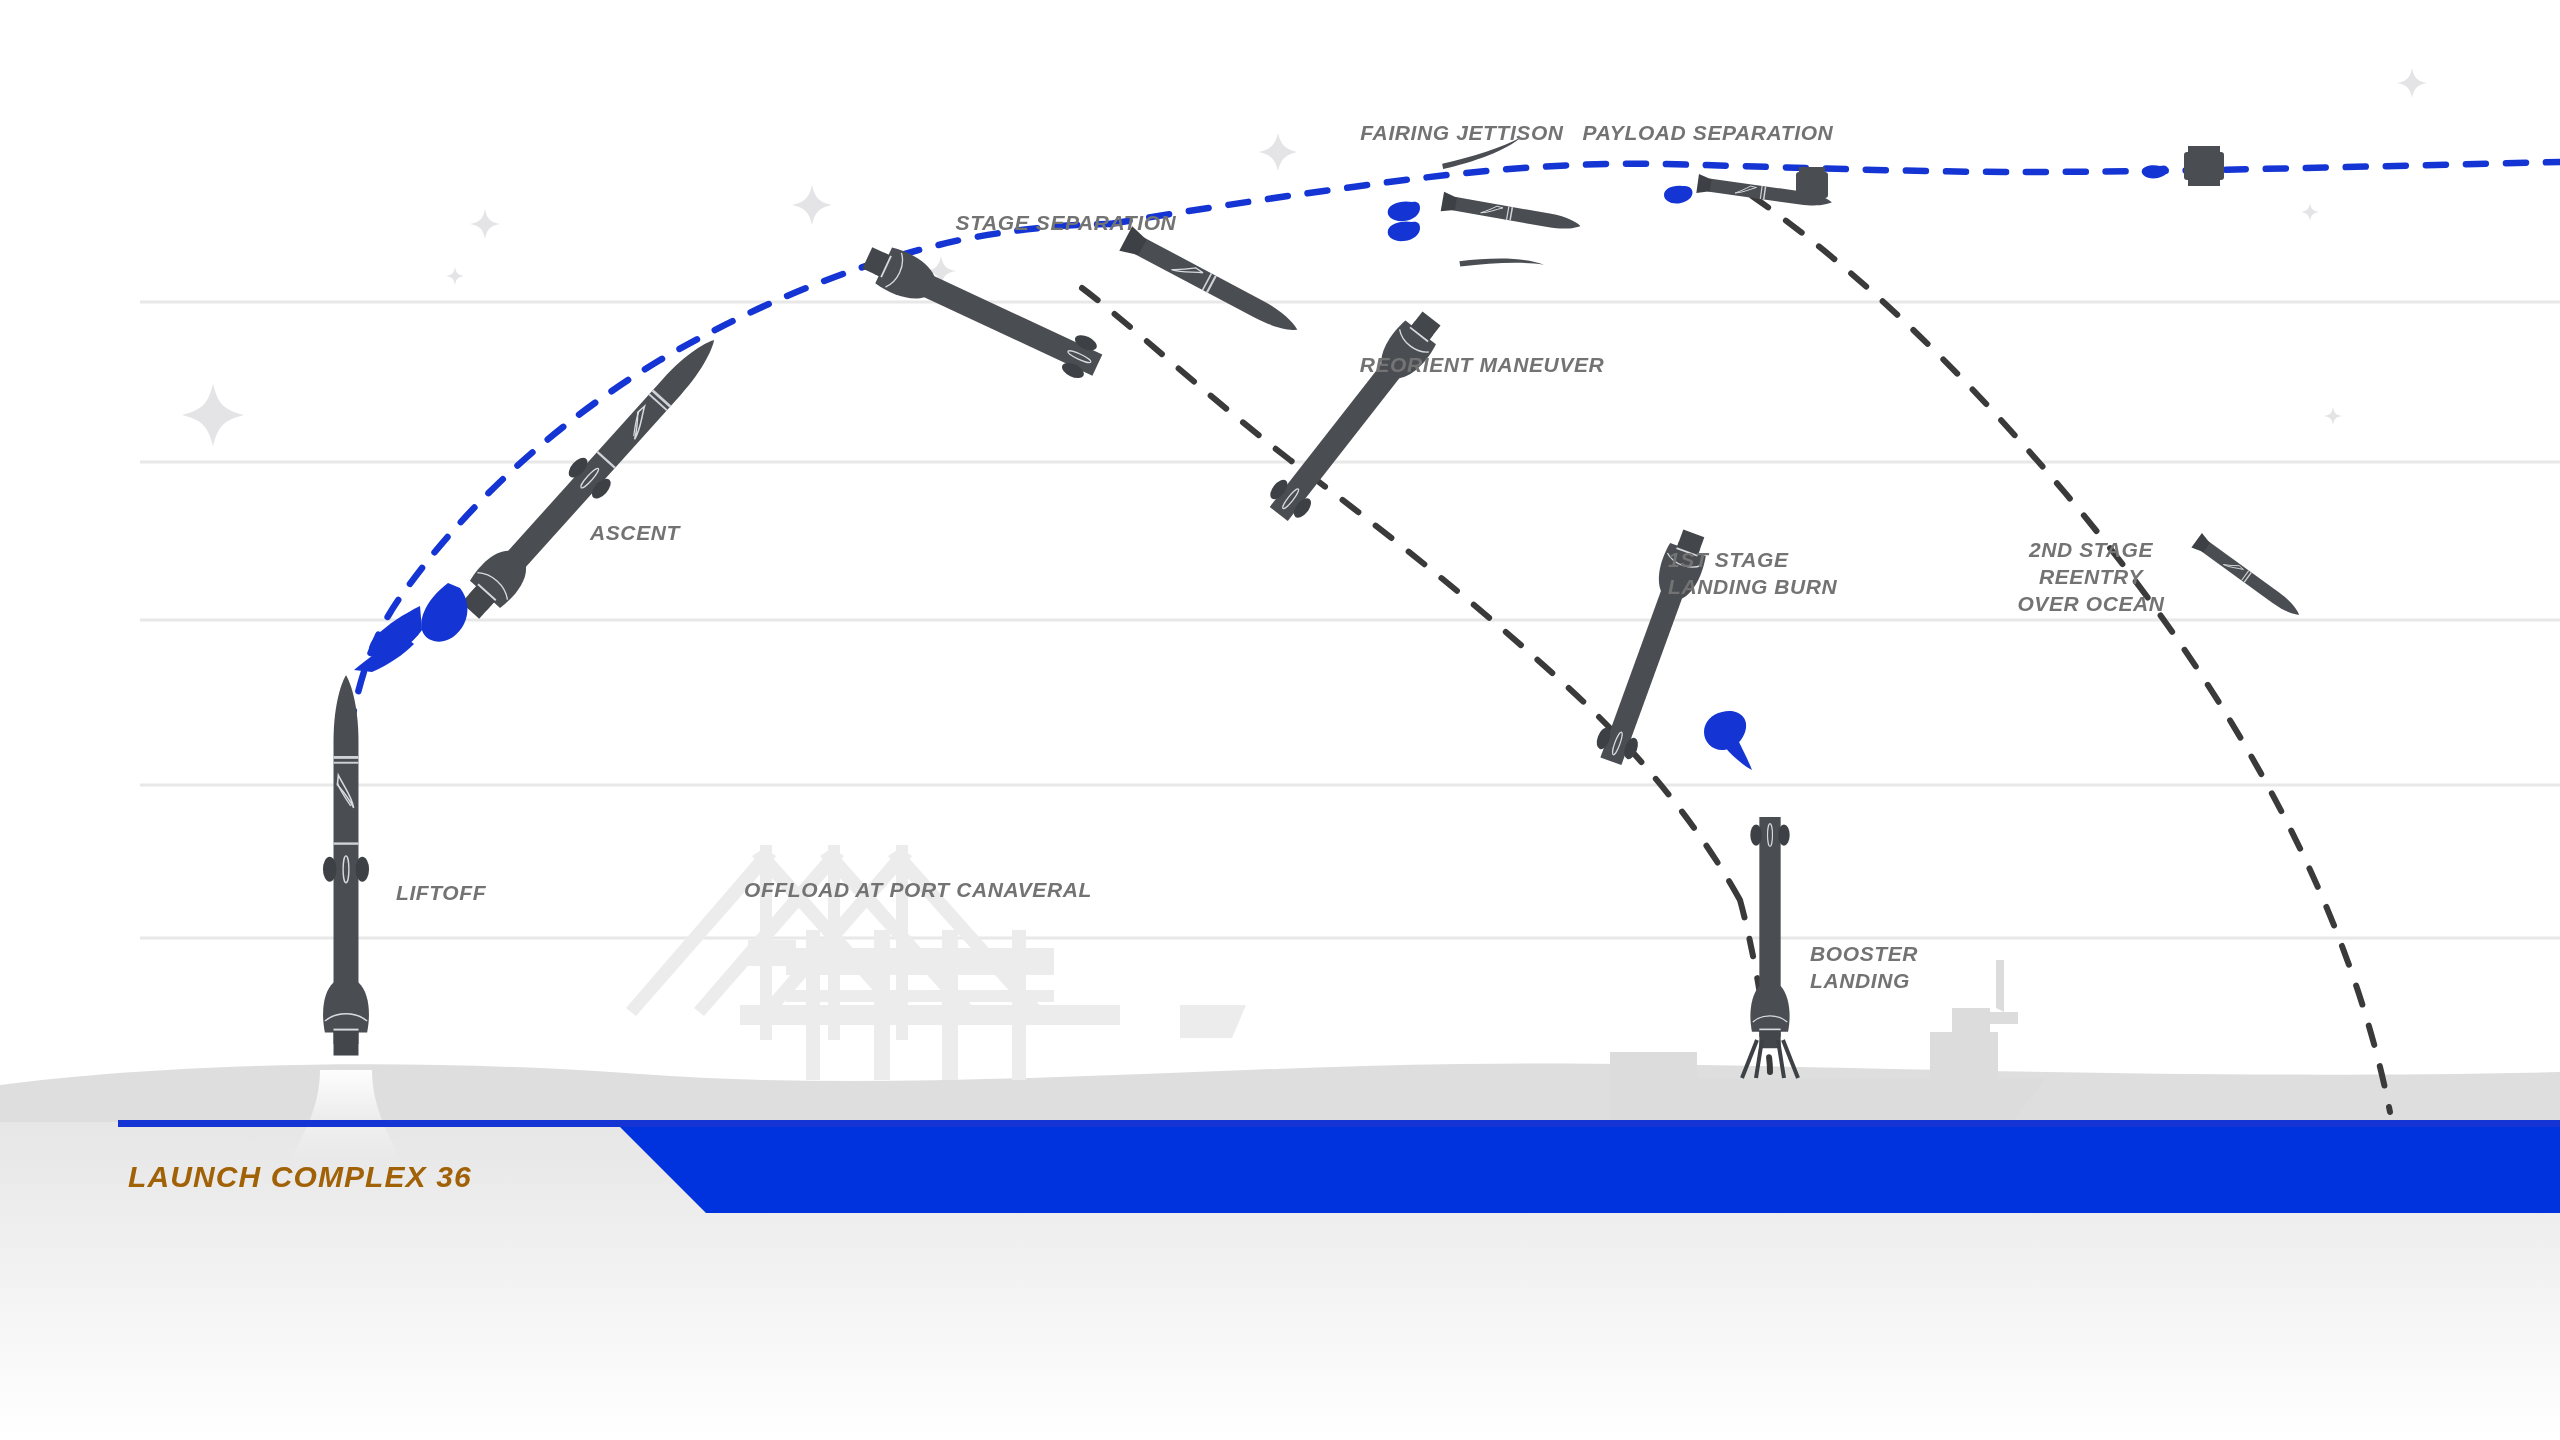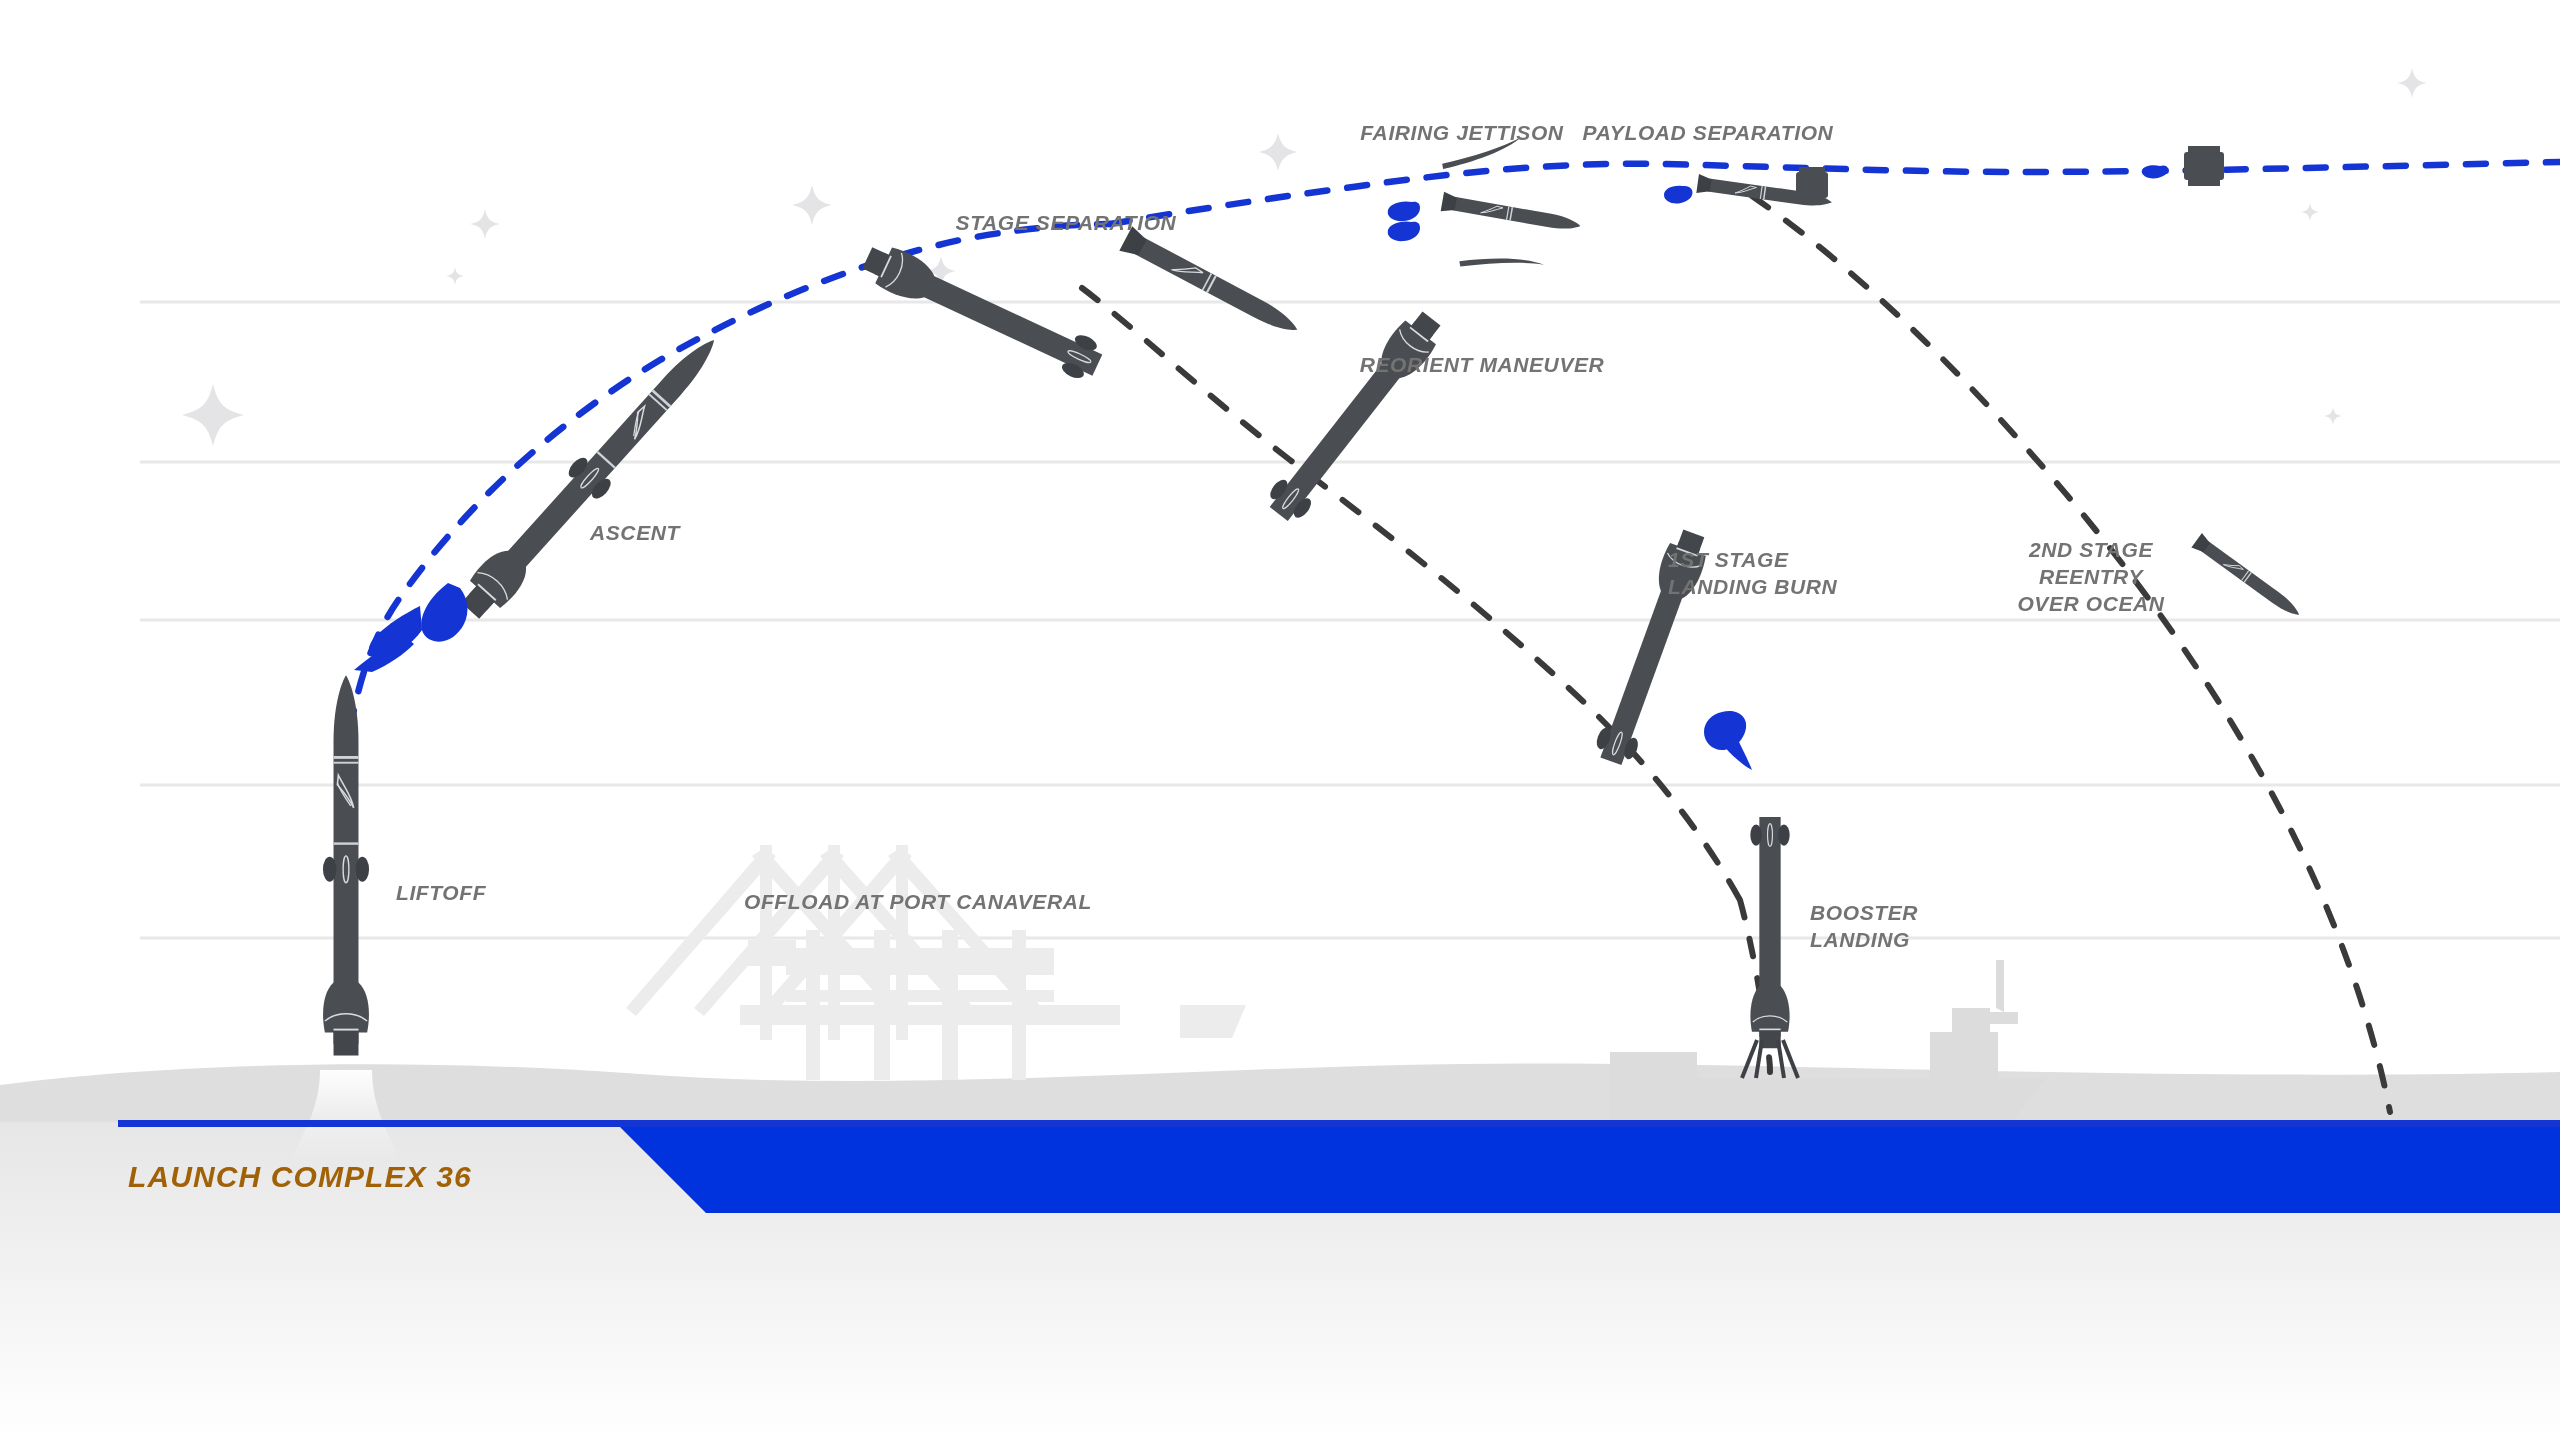--- a/index.html
+++ b/index.html
@@ -294,19 +294,19 @@
   <div class="label left" style="left:590px; top:520px;">ASCENT</div>
   <div class="label center" style="left:1066px; top:210px;">STAGE SEPARATION</div>
   <div class="label center" style="left:1462px; top:120px;">FAIRING JETTISON</div>
   <div class="label center" style="left:1708px; top:120px;">PAYLOAD SEPARATION</div>
   <div class="label center" style="left:1482px; top:352px;">REORIENT MANEUVER</div>
   <div class="label left" style="left:1668px; top:547px;">1ST STAGE
 LANDING BURN</div>
   <div class="label center" style="left:2091px; top:537px;">2ND STAGE
 REENTRY
 OVER OCEAN</div>
-  <div class="label left" style="left:1810px; top:900px;">BOOSTER
+  <div class="label left" style="left:1810px; top:941px;">BOOSTER
 LANDING</div>
-  <div class="label left" style="left:744px; top:877px;margin-top:12px;">OFFLOAD AT PORT CANAVERAL</div>
+  <div class="label left" style="left:744px; top:877px;">OFFLOAD AT PORT CANAVERAL</div>
 
   <div id="complex-banner-text">LAUNCH COMPLEX 36</div>
 
 </div>
 
 </body></html>

